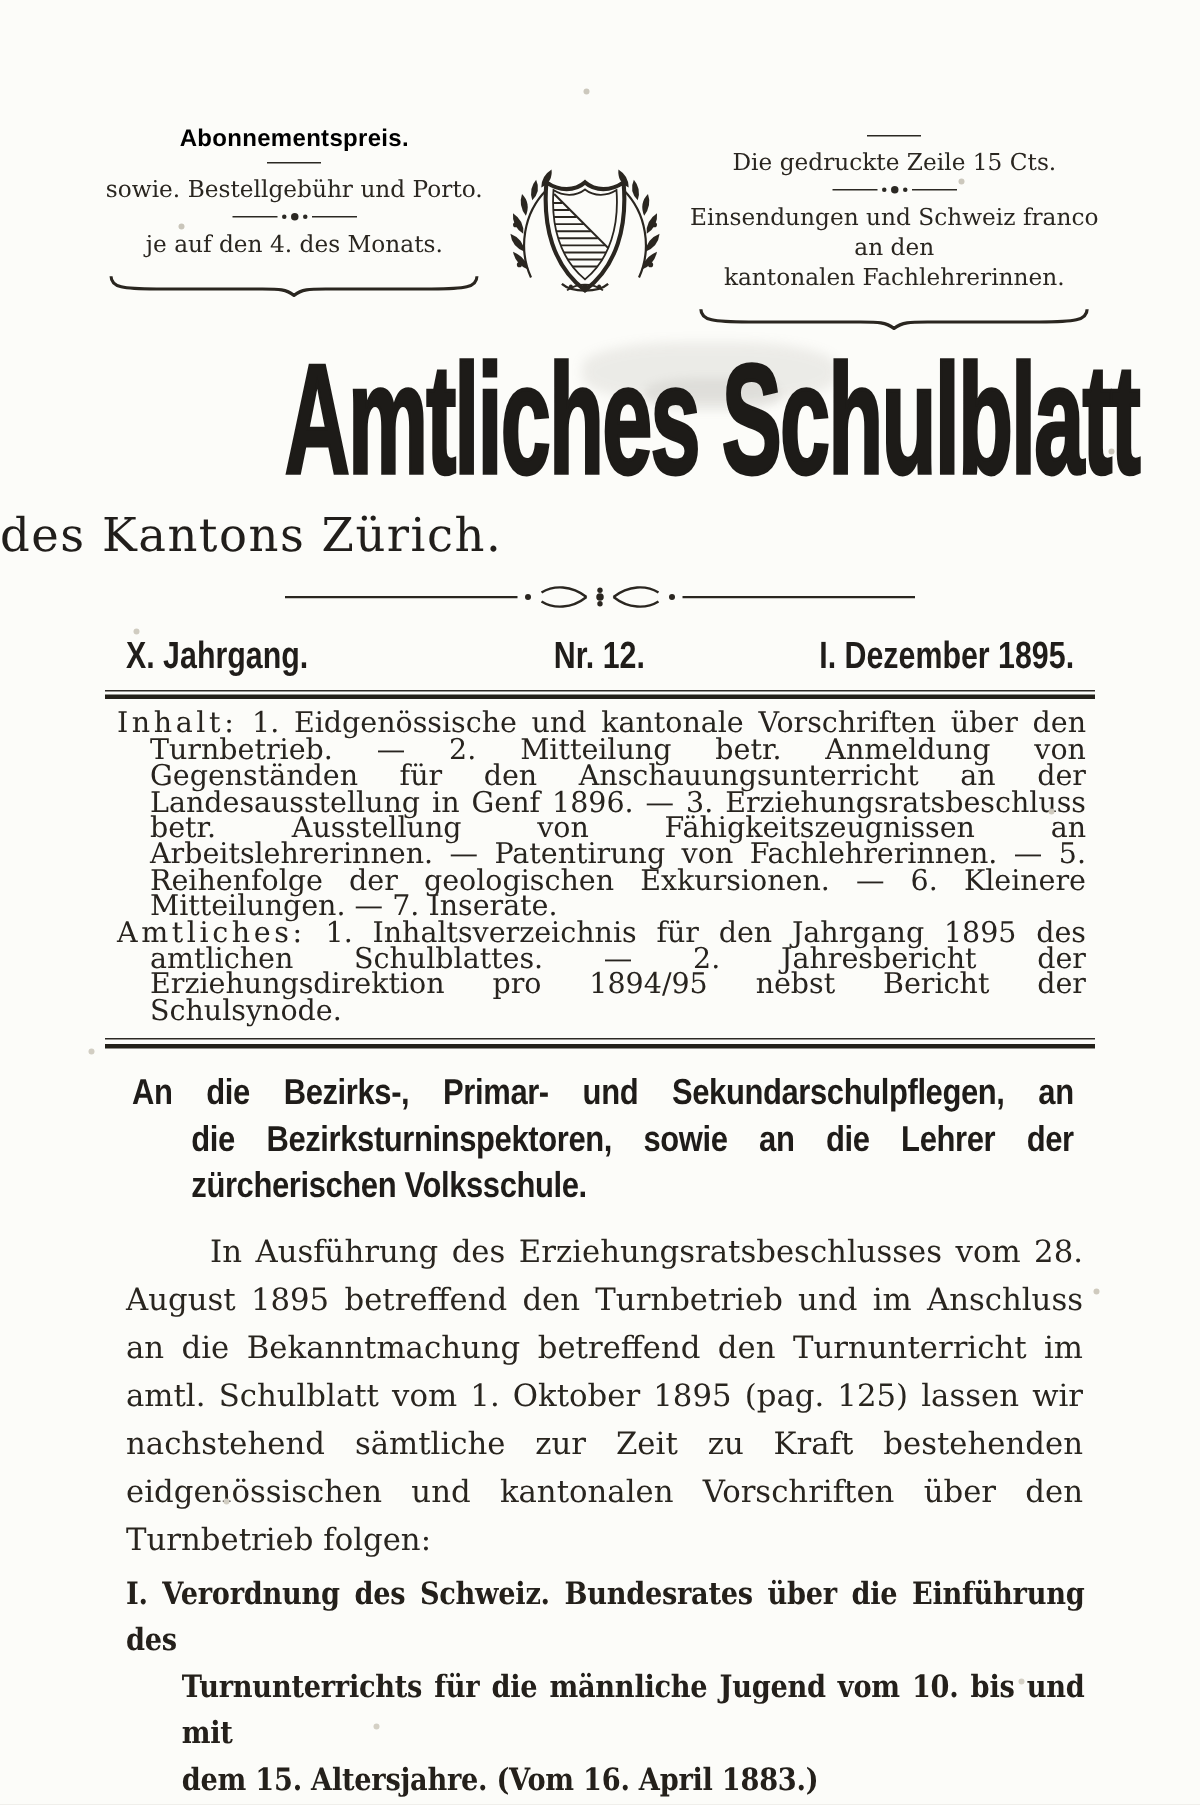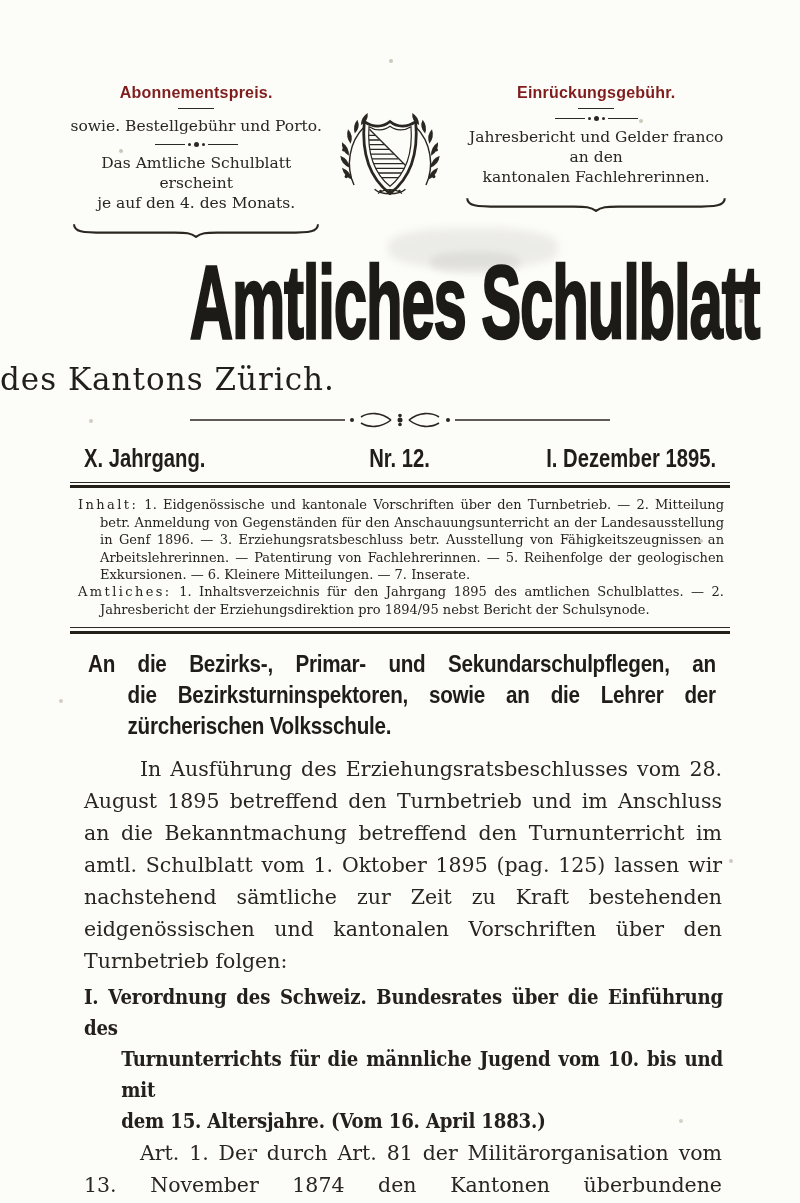--- a/index.html
+++ b/index.html
@@ -7,30 +7,30 @@
     position:relative;width:800px;height:1203px;margin:0 auto;
     background:#fcfcf9;color:#262220;overflow:hidden;
     font-family:"DejaVu Serif", serif;
   }
   
   .masthead{display:flex;align-items:flex-start;padding:84px 58px 0 62px;}
   .mast-col{text-align:center;}
   .mast-col.left{width:278px;}
   .mast-col.right{width:302px;}
   .emblem-wrap{flex:1;display:flex;justify-content:center;padding-top:10px;}
-  .mast-title{font-family:"Liberation Sans",sans-serif;font-weight:bold;font-size:16px;letter-spacing:.2px;color:#7f1d1d;}
+  .mast-title{font-family:"Liberation Sans",sans-serif;font-weight:bold;font-size:16px;letter-spacing:.2px;color:#000000;}
   .mini-rule{width:36px;border-top:1.6px solid #2b2823;margin:6px auto 7px;}
   .mast-line{font-size:15.5px;line-height:20px;color:#2a2620;}
   .dot-rule{display:flex;align-items:center;justify-content:center;gap:3px;margin:6px 0 6px;}
   .dr-line{width:30px;border-top:1.4px solid #2b2823;}
   .dr-dot{width:5px;height:5px;border-radius:50%;background:#2b2823;}
   .dr-tick{width:3px;height:3px;border-radius:50%;background:#2b2823;}
   .brace{display:block;margin:9px auto 0;}
   
-  .title-wrap{height:106px;margin-top:12px;text-align:center;position:relative;}
+  .title-wrap{height:106px;text-align:center;position:relative;}
   .main-title{
     display:inline-block;white-space:nowrap;
     font-family:"Liberation Sans",sans-serif;font-weight:700;
     font-size:100px;line-height:104px;letter-spacing:-2px;color:#1d1b18;
     -webkit-text-stroke:2.4px #1d1b18;
     transform:scale(0.60,1.04);transform-origin:50% 55%;
   }
   .subtitle{font-size:31px;letter-spacing:1px;margin-top:5px;color:#211e1b;}
   .ornament{display:block;margin:12px auto 0;}
   
@@ -38,21 +38,21 @@
     font-family:"Liberation Sans",sans-serif;font-weight:bold;font-size:23px;color:#201d1a;justify-content:flex-end;}
   .issue-line .l{flex:1;text-align:left;}
   .issue-line .c{flex:1;text-align:center;}
   .issue-line .r{flex:1;text-align:right;}
   .cond{display:inline-block;transform:scale(0.88,1.1);}
   .l .cond{transform-origin:0 60%;}
   .c .cond{transform-origin:50% 60%;}
   .r .cond{transform-origin:100% 60%;}
   .double-rule{margin:9px 70px 0;border-top:1.6px solid #2c2925;border-bottom:3.8px solid #232019;height:2.4px;}
   
-  .toc{margin:8px 76px 0 78px;font-size:13px;line-height:17.4px;text-align:justify;color:#28241f;}
+  .toc{margin:8px 76px 0 78px;font-size:19px;line-height:17.4px;text-align:justify;color:#28241f;}
   .toc p{padding-left:22px;text-indent:-22px;margin:0;}
   .toc .label{letter-spacing:2.4px;}
   
   .article-heading{
     margin:12px 0 0 88px;width:730px;
     transform:scale(0.86,1);transform-origin:0 0;
     font-family:"Liberation Sans",sans-serif;font-weight:bold;
     font-size:24px;line-height:31px;letter-spacing:-.3px;color:#1f1c19;
   }
   .article-heading .hl{text-align:justify;text-align-last:justify;}
@@ -96,21 +96,20 @@
       <div class="mast-title">Abonnementspreis.</div>
       <div class="mini-rule"></div>
       <div class="mast-line">sowie. Bestellgebühr und Porto.</div>
       <div class="dot-rule">
         <span class="dr-line"></span>
           <span class="dr-tick"></span>
           <span class="dr-dot"></span>
           <span class="dr-tick"></span>
           <span class="dr-line"></span>
       </div>
-      <div class="mast-line">Das Amtliche Schulblatt erscheint</div>
       <div class="mast-line">je auf den 4. des Monats.</div>
       <svg class="brace" width="252" height="16" viewBox="0 0 250 15" preserveAspectRatio="none">
         <path class="ink" stroke-width="2" d="M4,2 C4,9 12,10 34,10 L104,10 C115,10 120,10 125,14 C130,10 135,10 146,10 L216,10 C238,10 246,9 246,2"></path>
       </svg>
     </div>
 
     <div class="emblem-wrap">
       <svg width="120" height="134" viewBox="0 0 140 140">
         <defs>
           <clipPath id="shieldClip">
@@ -158,30 +157,30 @@
             <path d="M43,73 H85.5"></path>
               <path d="M46,78.5 H91"></path>
               <path d="M50,84 H92"></path>
               <path d="M55,89.5 H87"></path>
           </g>
         </g>
       </svg>
     </div>
 
     <div class="mast-col right">
-      <div class="mast-title">Einrückungsgebühr.</div>
       <div class="mini-rule"></div>
+      <div class="mast-line">Die gedruckte Zeile 15 Cts.</div>
       <div class="dot-rule">
         <span class="dr-line"></span>
           <span class="dr-tick"></span>
           <span class="dr-dot"></span>
           <span class="dr-tick"></span>
           <span class="dr-line"></span>
       </div>
-      <div class="mast-line">Jahresbericht und Gelder franco</div>
+      <div class="mast-line">Einsendungen und Schweiz franco</div>
       <div class="mast-line">an den</div>
       <div class="mast-line">kantonalen Fachlehrerinnen.</div>
       <svg class="brace" width="266" height="16" viewBox="0 0 250 15" preserveAspectRatio="none">
         <path class="ink" stroke-width="2" d="M4,2 C4,9 12,10 34,10 L104,10 C115,10 120,10 125,14 C130,10 135,10 146,10 L216,10 C238,10 246,9 246,2"></path>
       </svg>
     </div>
   </header>
 
   <div class="bleed"></div>
   <div class="bleed2"></div>

